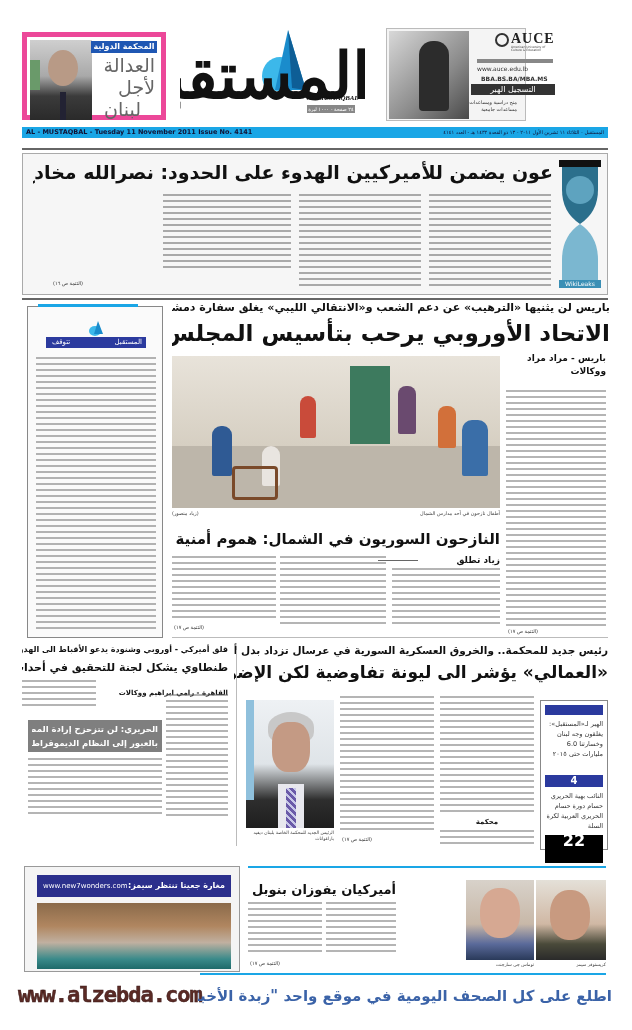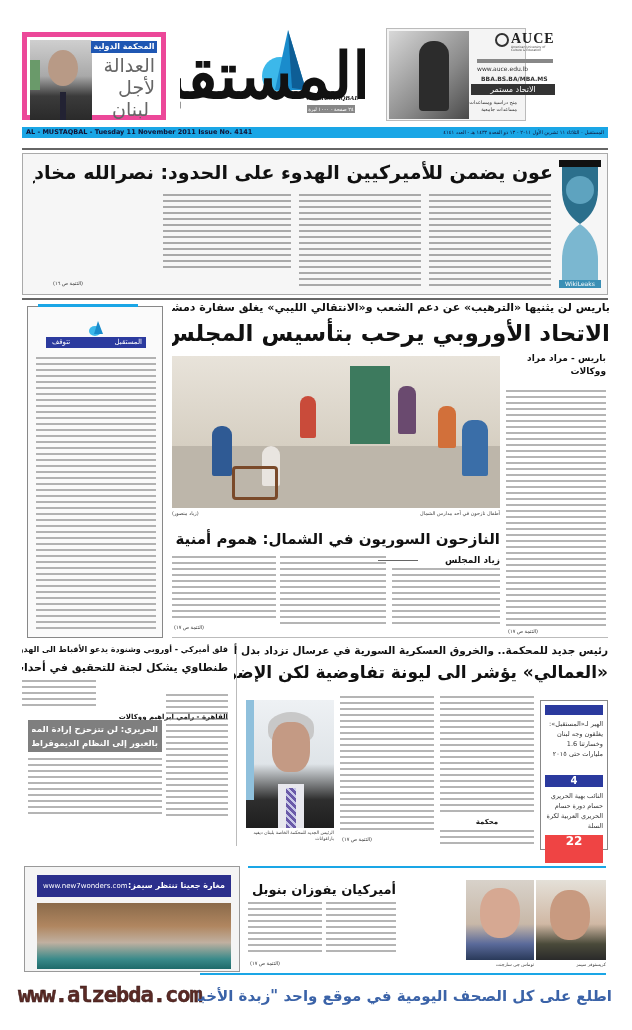--- a/index.html
+++ b/index.html
@@ -17,21 +17,21 @@
 
   <div class="abs" style="left:22px;top:32px;width:144px;height:88px;border:5px solid #ec4899;background:#fff;">
     <div class="abs" style="left:3px;top:3px;width:62px;height:80px;background:linear-gradient(180deg,#cfcfcf 0%,#a9a9a9 45%,#3b3b3b 70%,#2a2a2a 100%);">
       <div class="abs" style="left:0;top:20px;width:10px;height:30px;background:#6a9a6a;"></div>
       <div class="abs" style="left:18px;top:10px;width:30px;height:36px;border-radius:50%;background:#b89a86;"></div>
       <div class="abs" style="left:30px;top:52px;width:6px;height:28px;background:#223;"></div>
     </div>
     <div class="abs rtl" style="right:4px;top:4px;width:66px;height:12px;background:#1f57b3;color:#fff;font-size:8px;font-weight:bold;line-height:12px;text-align:center;">المحكمة الدولية</div>
     <div class="abs rtl" style="right:6px;top:18px;font-size:19px;color:#666;line-height:21px;">العدالة</div>
     <div class="abs rtl" style="right:6px;top:40px;font-size:19px;color:#666;line-height:21px;">لأجل</div>
-    <div class="abs rtl" style="right:12px;top:62px;font-size:19px;color:#666;line-height:21px;">لبنان</div>
+    <div class="abs rtl" style="right:20px;top:62px;font-size:19px;color:#666;line-height:21px;">لبنان</div>
   </div>
 
   <div class="abs" style="left:180px;top:28px;width:190px;height:92px;">
     <svg width="190" height="92" viewBox="0 0 190 92" style="position:absolute;left:0;top:0">
       <ellipse cx="100" cy="48" rx="18" ry="19" fill="#3cb8ea"></ellipse>
       <path d="M108 2 L95 62 L126 62 Z" fill="#1a8ccc"></path>
       <path d="M108 2 L112 60 L126 62 Z" fill="#0e5e96"></path>
       <path d="M84 60 Q105 70 130 62" stroke="#fff" stroke-width="2" fill="none"></path>
     </svg>
     <div class="abs hl" style="left:0;top:8px;width:190px;font-size:64px;line-height:80px;font-family:'DejaVu Serif',serif;text-align:center;color:#111;">المستقبل</div>
@@ -42,21 +42,21 @@
   <div class="abs" style="left:386px;top:28px;width:140px;height:93px;border:1px solid #bbb;background:#f4f4f4;">
     <div class="abs" style="left:2px;top:2px;width:80px;height:88px;background:linear-gradient(135deg,#d8d8d8,#8a8a8a 60%,#4a4a4a);">
       <div class="abs" style="left:30px;top:10px;width:30px;height:70px;background:#2c2c2c;border-radius:14px 14px 4px 4px;"></div>
     </div>
     <div class="abs" style="left:108px;top:4px;width:14px;height:14px;border:2px solid #333;border-radius:50%;"></div>
     <div class="abs" style="left:124px;top:2px;font-size:14px;font-weight:bold;font-family:'Liberation Serif',serif;color:#222;letter-spacing:1px;">AUCE</div>
     <div class="abs" style="left:124px;top:17px;width:44px;font-size:3px;line-height:3px;color:#444;">American University of Culture &amp; Education</div>
     <div class="abs" style="left:90px;top:30px;width:76px;height:4px;background:#888;"></div>
     <div class="abs" style="left:90px;top:36px;font-size:6px;color:#333;">www.auce.edu.lb</div>
     <div class="abs" style="left:94px;top:46px;font-size:6px;font-weight:bold;color:#333;">BBA.BS.BA/MBA.MS</div>
-    <div class="abs rtl" style="left:84px;top:55px;width:84px;height:11px;background:#333;color:#fff;font-size:8px;line-height:11px;text-align:center;">الاتحاد مستمر</div>
+    <div class="abs rtl" style="left:84px;top:55px;width:84px;height:11px;background:#333;color:#fff;font-size:8px;line-height:11px;text-align:center;">التسجيل الهبر</div>
     <div class="abs rtl" style="right:8px;top:70px;font-size:5px;color:#333;">منح دراسية ومساعدات</div>
     <div class="abs rtl" style="right:8px;top:77px;font-size:5px;color:#333;">مساعدات جامعية</div>
   </div>
 </div>
 
 <div class="abs" style="left:22px;top:127px;width:586px;height:11px;background:#1aa6e6;">
   <div class="abs" style="left:4px;top:0;font-size:6.5px;line-height:11px;color:#113;font-weight:bold;">AL - MUSTAQBAL - Tuesday 11 November 2011 Issue No. 4141</div>
   <div class="abs rtl" style="right:4px;top:0;font-size:5px;line-height:11px;color:#113;">المستقبل - الثلاثاء ١١ تشرين الأول ٢٠١١ - ١٣ ذو القعدة ١٤٣٢ هـ - العدد ٤١٤١</div>
 </div>
 
@@ -110,38 +110,38 @@
   <div class="abs" style="left:60px;top:110px;width:46px;height:34px;border:3px solid #7a4a2a;border-radius:4px;"></div>
 </div>
 <div class="abs rtl" style="right:132px;top:510px;font-size:5px;color:#444;">أطفال نازحون في أحد مدارس الشمال</div>
 <div class="abs" style="left:172px;top:510px;font-size:5px;color:#444;">(زياد منصور)</div>
 
 <div class="abs hl" style="left:506px;top:352px;width:100px;font-size:9px;line-height:13px;white-space:normal;">باريس - مراد مراد ووكالات</div>
 <div class="abs lines" style="left:506px;top:390px;width:100px;height:236px;opacity:.5;"></div>
 <div class="abs cont" style="left:508px;top:628px;">(التتمة ص ١٧)</div>
 
 <div class="abs hl" style="left:172px;top:528px;width:328px;font-size:15px;line-height:22px;">النازحون السوريون في الشمال: هموم أمنية توازي المعيشية</div>
-<div class="abs hl" style="left:420px;top:554px;width:80px;font-size:9px;line-height:12px;">زياد المجلس</div>
+<div class="abs hl" style="left:420px;top:554px;width:80px;font-size:9px;line-height:12px;">زياد تطلق</div>
 <div class="abs" style="left:378px;top:560px;width:40px;height:1px;background:#666;"></div>
 <div class="abs lines" style="left:392px;top:568px;width:108px;height:60px;opacity:.5;"></div>
 <div class="abs lines" style="left:280px;top:556px;width:106px;height:72px;opacity:.5;"></div>
 <div class="abs lines" style="left:172px;top:556px;width:104px;height:64px;opacity:.5;"></div>
 <div class="abs cont" style="left:174px;top:624px;">(التتمة ص ١٧)</div>
 
 <div class="abs" style="left:172px;top:637px;width:436px;height:1px;background:#bbb;"></div>
 
 <div class="abs hl" style="left:234px;top:642px;width:374px;font-size:10.5px;line-height:16px;">رئيس جديد للمحكمة.. والخروق العسكرية السورية في عرسال تزداد بدل أن تتوقف</div>
 <div class="abs hl" style="left:234px;top:658px;width:374px;font-size:17px;line-height:28px;">«العمالي» يؤشر الى ليونة تفاوضية لكن الإضراب قائم «مبدئياً»</div>
 
 <div class="abs" style="left:540px;top:700px;width:68px;height:150px;border:1px solid #888;background:#fff;">
   <div class="abs" style="left:4px;top:4px;width:58px;height:10px;background:#2b3a9e;"></div>
-  <div class="abs rtl" style="left:4px;top:18px;width:58px;font-size:6.5px;line-height:10px;color:#333;white-space:normal;">الهبر لـ«المستقبل»: يغلقون وجه لبنان وخسارتنا 1.6 مليارات حتى ٢٠١٥</div>
+  <div class="abs rtl" style="left:4px;top:18px;width:58px;font-size:6.5px;line-height:10px;color:#333;white-space:normal;">الهبر لـ«المستقبل»: يغلقون وجه لبنان وخسارتنا 6.0 مليارات حتى ٢٠١٥</div>
   <div class="abs" style="left:4px;top:74px;width:58px;height:12px;background:#2b3a9e;color:#fff;font-size:10px;font-weight:bold;text-align:center;line-height:12px;">4</div>
   <div class="abs rtl" style="left:4px;top:90px;width:58px;font-size:6.5px;line-height:10px;color:#333;white-space:normal;">النائب بهية الحريري حسام دورة حسام الحريري العربية لكرة السلة</div>
-  <div class="abs" style="left:4px;top:134px;width:58px;height:28px;background:#ef4444;color:#fff;font-size:12px;font-weight:bold;text-align:center;line-height:12px;">22</div>
+  <div class="abs" style="left:4px;top:134px;width:58px;height:28px;background:#000000;color:#fff;font-size:16px;font-weight:bold;text-align:center;line-height:12px;">22</div>
 </div>
 
 <div class="abs lines" style="left:440px;top:696px;width:94px;height:116px;opacity:.5;"></div>
 <div class="abs hl" style="left:440px;top:818px;width:94px;font-size:7px;text-align:center;">محكمة</div>
 <div class="abs lines" style="left:440px;top:830px;width:94px;height:14px;opacity:.5;"></div>
 <div class="abs lines" style="left:340px;top:696px;width:94px;height:136px;opacity:.5;"></div>
 <div class="abs cont" style="left:342px;top:836px;">(التتمة ص ١٧)</div>
 
 <div class="abs" style="left:246px;top:700px;width:88px;height:128px;background:linear-gradient(180deg,#eef1f4 0%,#dfe4e8 50%,#2e2e2e 78%,#1e1e1e 100%);overflow:hidden;">
   <div class="abs" style="left:0;top:0;width:8px;height:100px;background:#8fc0dc;"></div>
@@ -149,21 +149,21 @@
   <div class="abs" style="left:26px;top:22px;width:38px;height:50px;border-radius:40%;background:#c49a84;"></div>
   <div class="abs" style="left:32px;top:84px;width:26px;height:44px;background:#e8e8ee;"></div>
   <div class="abs" style="left:40px;top:88px;width:10px;height:40px;background:repeating-linear-gradient(45deg,#6a5aa8 0 3px,#c8c8e8 3px 5px);"></div>
 </div>
 <div class="abs rtl" style="left:246px;top:830px;width:88px;font-size:4.5px;line-height:6px;color:#444;white-space:normal;">الرئيس الجديد للمحكمة الخاصة بلبنان ديفيد باراغواناث</div>
 
 <div class="abs" style="left:236px;top:650px;width:1px;height:196px;background:#bbb;"></div>
 
 <div class="abs hl" style="left:22px;top:644px;width:206px;font-size:8px;line-height:12px;">قلق أميركي - أوروبي وشنودة يدعو الأقباط الى الهدوء</div>
 <div class="abs hl" style="left:22px;top:658px;width:206px;font-size:11px;line-height:20px;">طنطاوي يشكل لجنة للتحقيق في أحداث ماسبيرو</div>
-<div class="abs hl" style="left:100px;top:712px;width:128px;font-size:7px;line-height:10px;">القاهرة - رامي ابراهيم ووكالات</div>
+<div class="abs hl" style="left:100px;top:688px;width:128px;font-size:7px;line-height:10px;">القاهرة - رامي ابراهيم ووكالات</div>
 <div class="abs lines" style="left:166px;top:694px;width:62px;height:126px;opacity:.5;"></div>
 <div class="abs lines" style="left:22px;top:680px;width:74px;height:26px;opacity:.5;"></div>
 <div class="abs" style="left:28px;top:720px;width:134px;height:32px;background:#7f7f7f;">
   <div class="abs hl" style="right:4px;top:2px;width:126px;font-size:8.5px;line-height:14px;color:#fff;">الحريري: لن تتزحزح إرادة المصريين</div>
   <div class="abs hl" style="right:4px;top:16px;width:126px;font-size:8.5px;line-height:14px;color:#fff;">بالعبور إلى النظام الديموقراطي</div>
 </div>
 <div class="abs lines" style="left:28px;top:758px;width:134px;height:60px;opacity:.5;"></div>
 
 <div class="abs" style="left:24px;top:866px;width:216px;height:106px;border:1px solid #999;background:#f4f4f4;">
   <div class="abs" style="left:12px;top:8px;width:194px;height:22px;background:#2b2f8c;">

